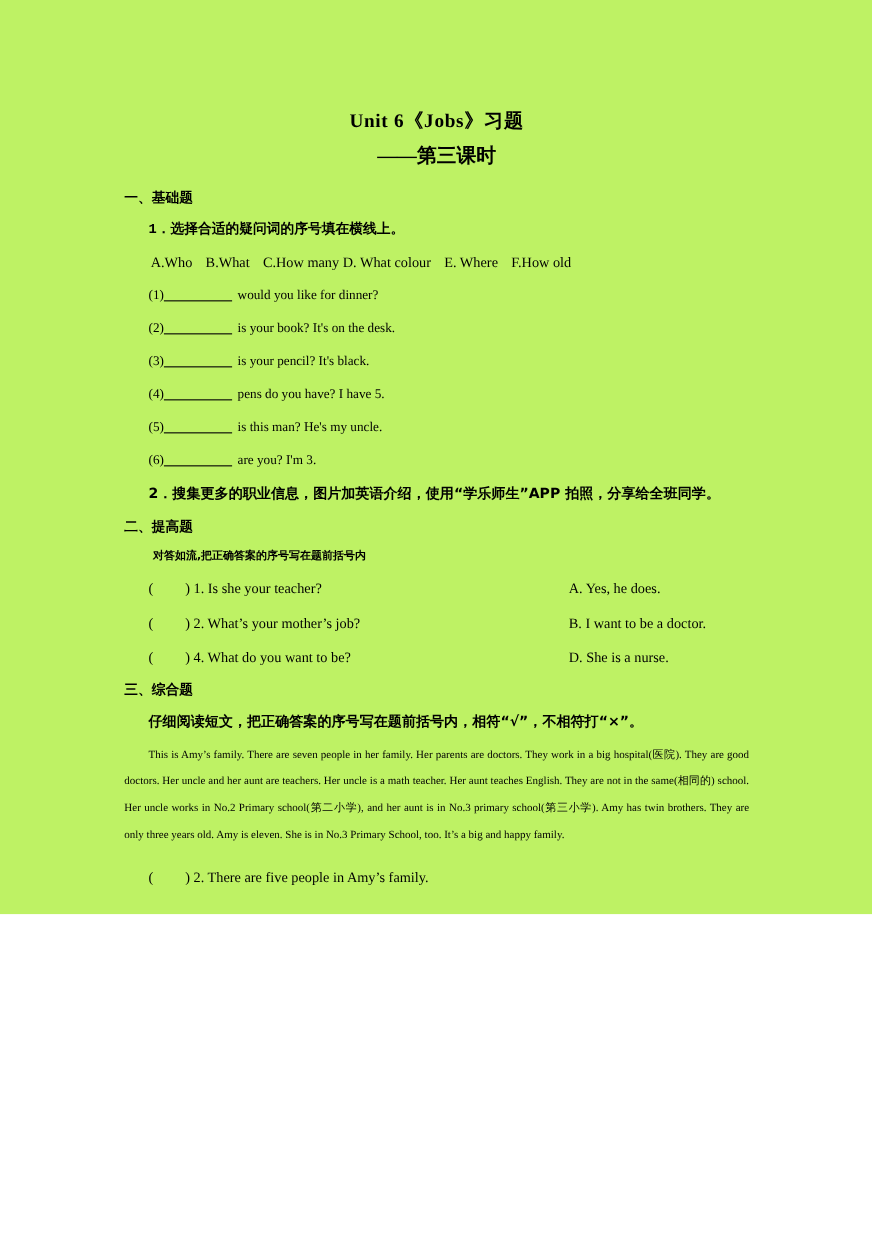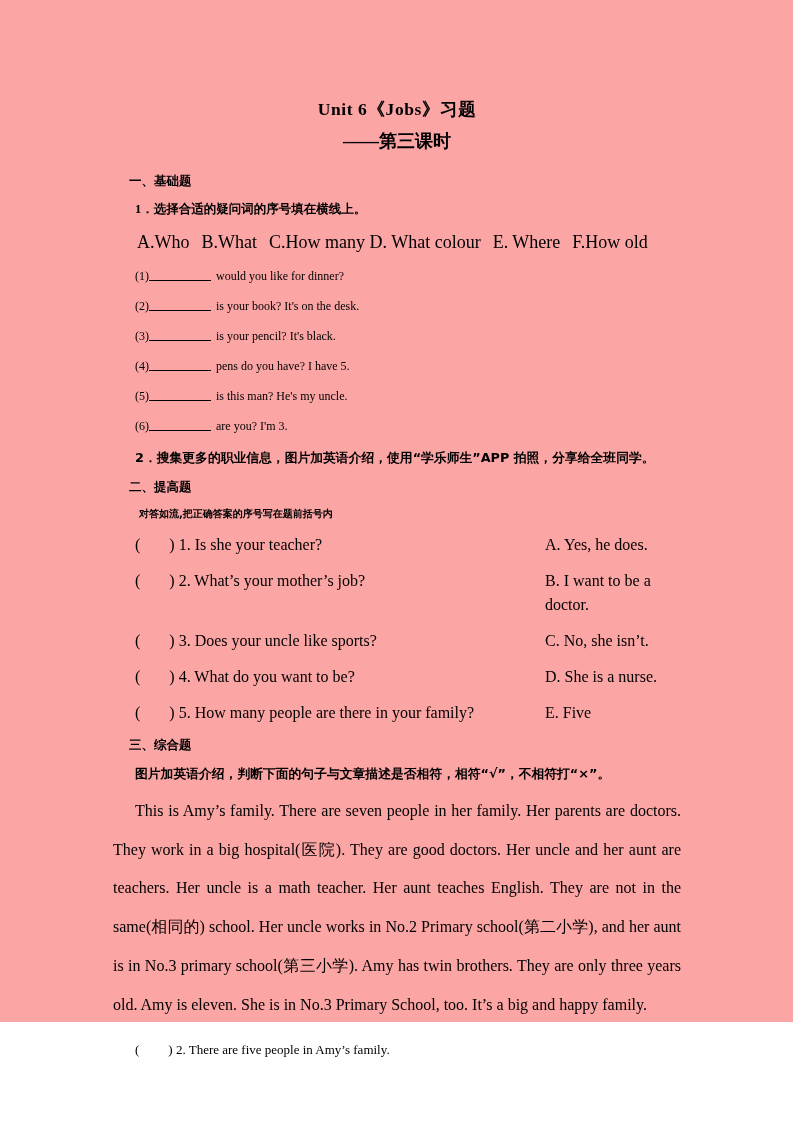--- a/index.html
+++ b/index.html
@@ -12,22 +12,22 @@
     height: 1122px;
     font-family: "Liberation Serif", "DejaVu Serif", serif;
     color: #000000;
     position: relative;
     overflow: hidden;
   }
   .page {
     position: absolute;
     left: 0; top: 0;
     width: 793px;
-    height: 1022px;
-    background: #fca5a5;
+    height: 831px;
+    background: #bef264;
   }
   .content {
     position: absolute;
     left: 113px;
     top: 96px;
     width: 568px;
   }
 
   
   .title {
@@ -43,38 +43,38 @@
     font-size: 18px;
     font-weight: bold;
     line-height: 1.5;
     margin: 0 0 18px 0;
   }
 
   
   .section-heading {
     font-size: 12.5px;
     font-weight: bold;
-    font-family: Liberation Serif, serif;
-    margin: 10px 0 9px 16px;
+    font-family: Liberation Mono, monospace;
+    margin: 10px 0 9px 0;
     line-height: 1.4;
   }
 
   
   .ind {
     margin-left: 22px;
   }
   .q-bold {
     font-size: 12.5px;
     font-weight: bold;
-    font-family: Liberation Serif, serif;
+    font-family: Liberation Mono, monospace;
     line-height: 1.5;
     margin: 0 0 10px 0;
   }
   .options-line {
-    font-size: 18px;
+    font-size: 13px;
     line-height: 1.5;
     margin: 0 0 11px 2px;
   }
   .options-line span { margin-right: 12px; }
   .options-line span:last-child { margin-right: 0; }
 
   .blank-item {
     font-size: 12px;
     line-height: 1.5;
     margin: 0 0 12px 0;
@@ -101,41 +101,40 @@
     font-size: 10px;
     font-weight: bold;
     font-family: "DejaVu Sans", "Liberation Sans", sans-serif;
     line-height: 1.5;
     margin: 0 0 12px 4px;
   }
 
   
   .match-row {
     display: flex;
-    font-size: 16px;
+    font-size: 13px;
     line-height: 1.5;
     margin: 0 0 12px 0;
-    gap: 28px;
   }
   .match-q {
     width: 382px;
     flex: 0 0 382px;
   }
   .match-a {
     flex: 1 1 auto;
   }
   .paren {
     display: inline-block;
     margin-right: 3px;
   }
   .paren .gap { display: inline-block; width: 26px; }
 
   
   .passage {
-    font-size: 16px;
+    font-size: 10px;
     line-height: 2.42;
     text-align: justify;
     text-justify: inter-word;
     margin: 0 0 4px 0;
     text-indent: 22px;
   }
 
   .tf-item {
     font-size: 13px;
     line-height: 1.5;
@@ -195,37 +194,29 @@
 
       <div class="match-row">
         <div class="match-q"><span class="paren">(<span class="gap"></span></span><span>) 1. Is she your teacher?</span></div>
         <div class="match-a">A. Yes, he does.</div>
       </div>
       <div class="match-row">
         <div class="match-q"><span class="paren">(<span class="gap"></span></span><span>) 2. What’s your mother’s job?</span></div>
         <div class="match-a">B. I want to be a doctor.</div>
       </div>
       <div class="match-row">
-        <div class="match-q"><span class="paren">(<span class="gap"></span></span><span>) 3. Does your uncle like sports?</span></div>
-        <div class="match-a">C. No, she isn’t.</div>
-      </div>
-      <div class="match-row">
         <div class="match-q"><span class="paren">(<span class="gap"></span></span><span>) 4. What do you want to be?</span></div>
         <div class="match-a">D. She is a nurse.</div>
       </div>
-      <div class="match-row">
-        <div class="match-q"><span class="paren">(<span class="gap"></span></span><span>) 5. How many people are there in your family?</span></div>
-        <div class="match-a">E. Five</div>
-      </div>
     </div>
 
     <div class="section-heading">三、综合题</div>
 
     <div class="ind">
-      <div class="cn-para">图片加英语介绍，判断下面的句子与文章描述是否相符，相符“√”，不相符打“×”。</div>
+      <div class="cn-para">仔细阅读短文，把正确答案的序号写在题前括号内，相符“√”，不相符打“×”。</div>
     </div>
 
     <div class="passage">This is Amy’s family. There are seven people in her family. Her parents are doctors. They work in a big hospital(医院). They are good doctors. Her uncle and her aunt are teachers. Her uncle is a math teacher. Her aunt teaches English. They are not in the same(相同的) school. Her uncle works in No.2 Primary school(第二小学), and her aunt is in No.3 primary school(第三小学). Amy has twin brothers. They are only three years old. Amy is eleven. She is in No.3 Primary School, too. It’s a big and happy family.</div>
 
     <div class="tf-item"><span class="paren">(<span class="gap"></span></span><span>) 2. There are five people in Amy’s family.</span></div>
 
   </div>
 </div>
 
 </body></html>

